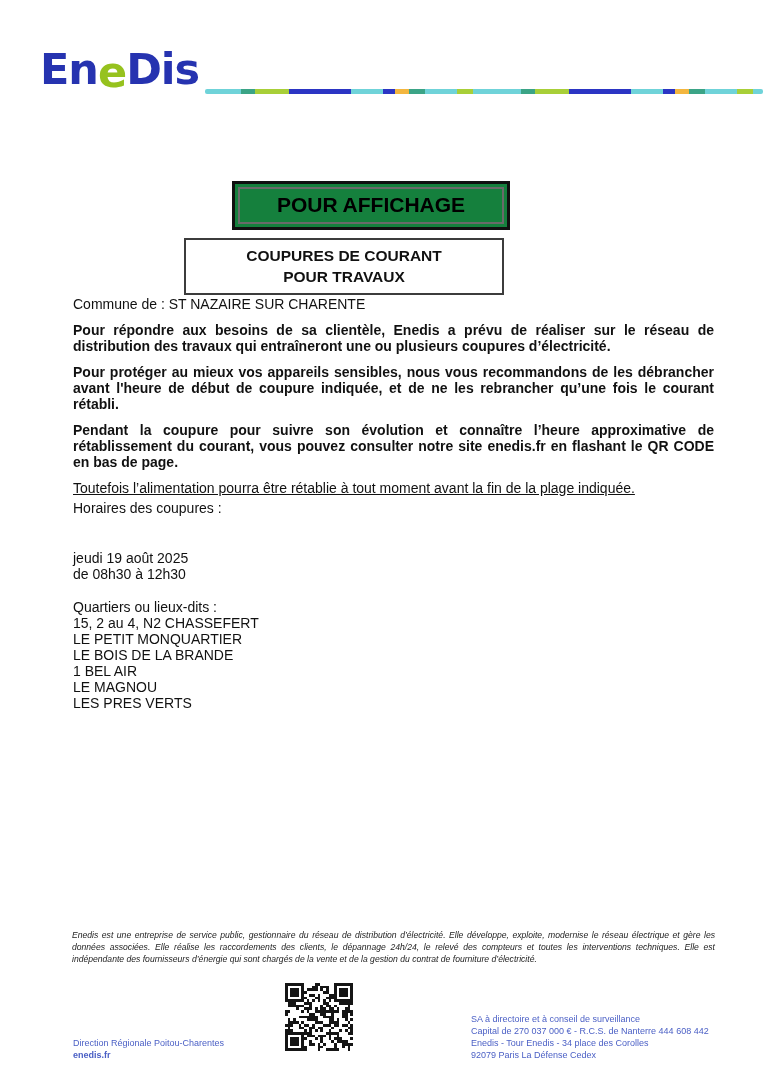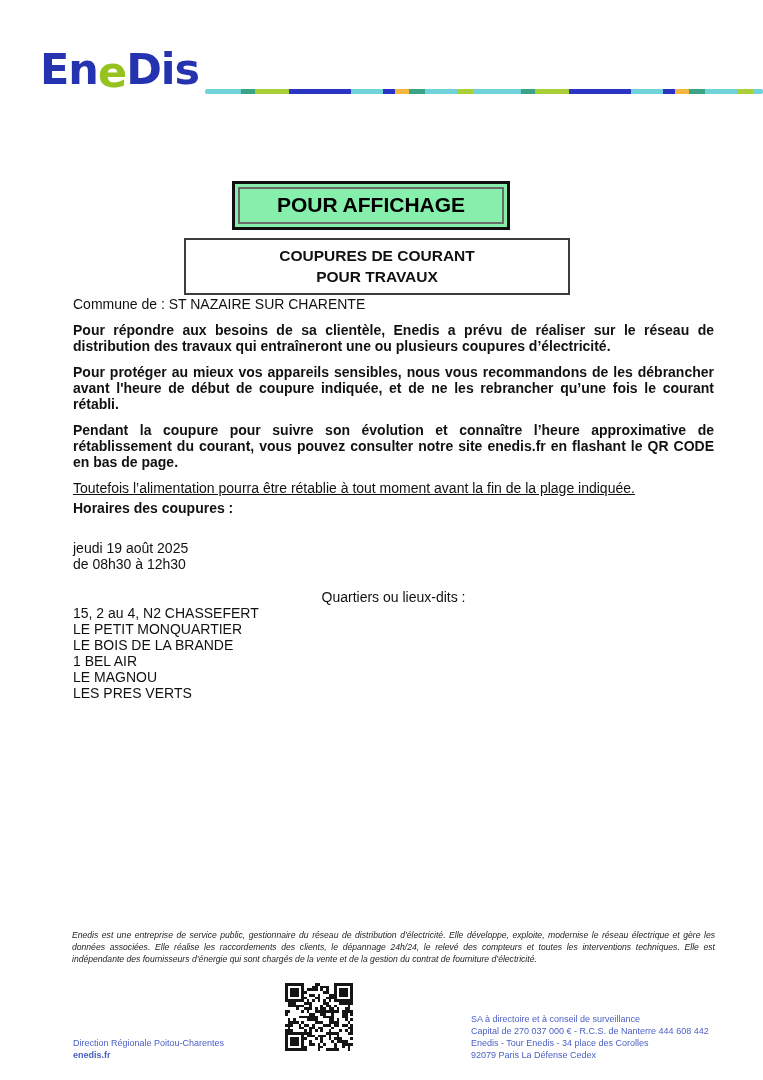--- a/index.html
+++ b/index.html
@@ -52,38 +52,38 @@
   }
 
   
   .affichage-outer {
     position: absolute;
     top: 181px;
     left: 232px;
     width: 278px;
     border: 3px solid #101010;
     padding: 3px;
-    background: #86efac;
+    background: #15803d;
   }
   .affichage-inner {
     border: 2px solid #6a6a6a;
     text-align: center;
     padding: 4px 0 5px 0;
   }
   .affichage-inner .label {
     font-size: 21px;
     font-weight: bold;
     color: #000;
   }
 
   .title-box {
     position: absolute;
     top: 238px;
     left: 184px;
-    width: 386px;
+    width: 320px;
     border: 2px solid #3c3c3c;
     text-align: center;
     padding: 5px 0 6px 0;
     background: #fff;
   }
   .title-box .line {
     font-size: 15.5px;
     font-weight: bold;
     line-height: 21px;
     color: #111;
@@ -95,23 +95,23 @@
     top: 296px;
     left: 73px;
     width: 641px;
     font-size: 14px;
     line-height: 16px;
     color: #111;
   }
   .body-text p.just { text-align: justify; margin-bottom: 10px; font-weight: bold; }
   .commune { margin-bottom: 10px; }
   .underlined { text-decoration: underline; margin-bottom: 4px; }
-  .horaires { margin-bottom: 24px; font-weight: bold; }
+  .horaires { margin-bottom: 34px; }
   .schedule-line { line-height: 16px; }
-  .quartiers-label { margin-top: 17px; text-align: center; }
+  .quartiers-label { margin-top: 17px; }
   .quartier { line-height: 16px; }
 
   
   .legal {
     position: absolute;
     top: 929px;
     left: 72px;
     width: 643px;
     font-size: 8.6px;
     line-height: 12px;

